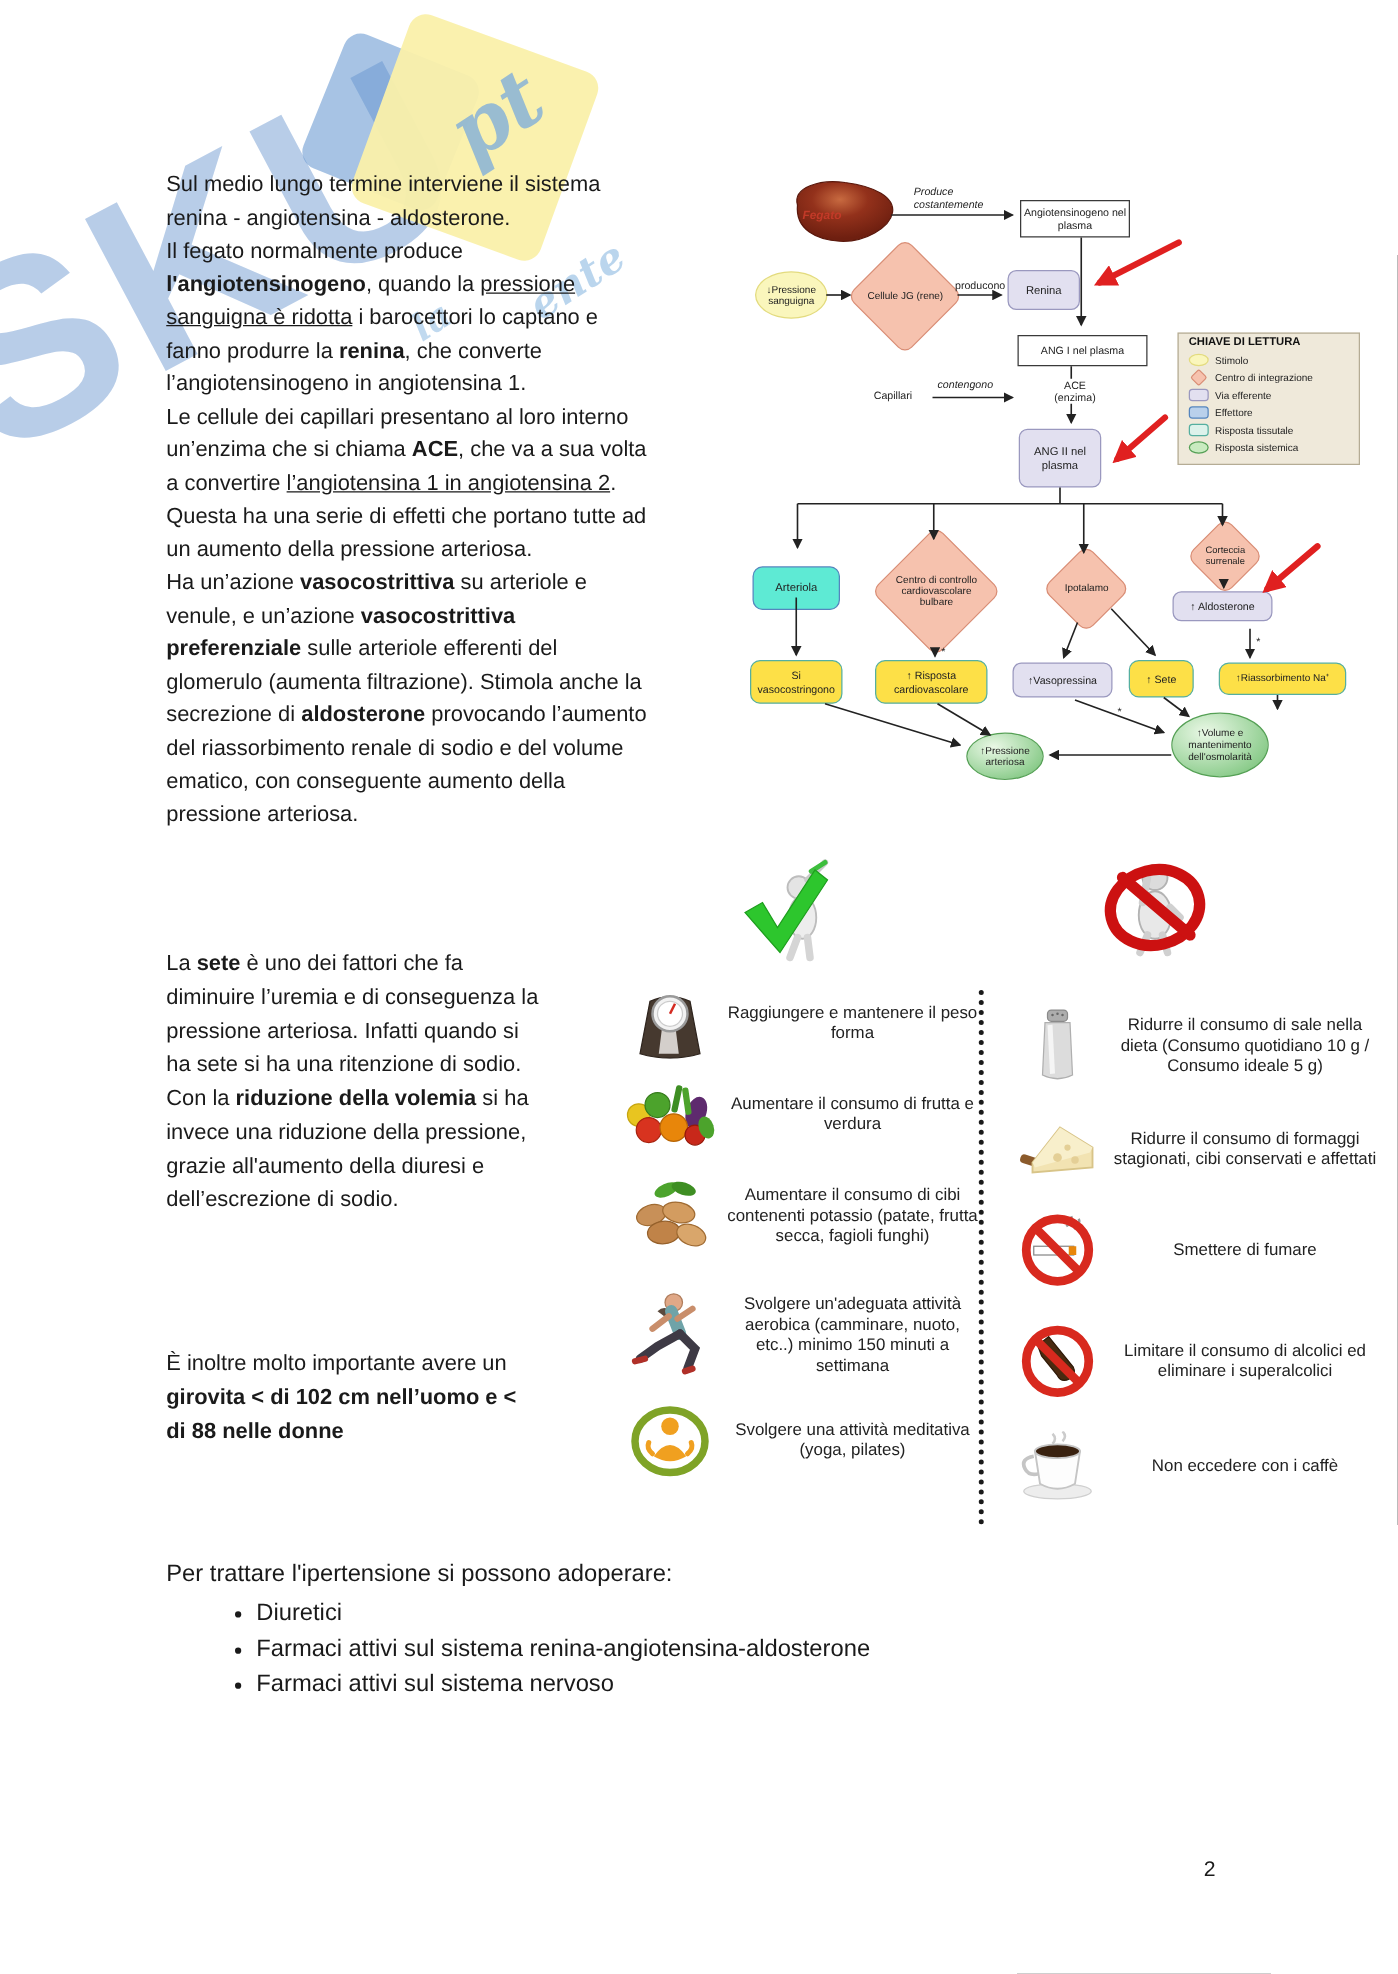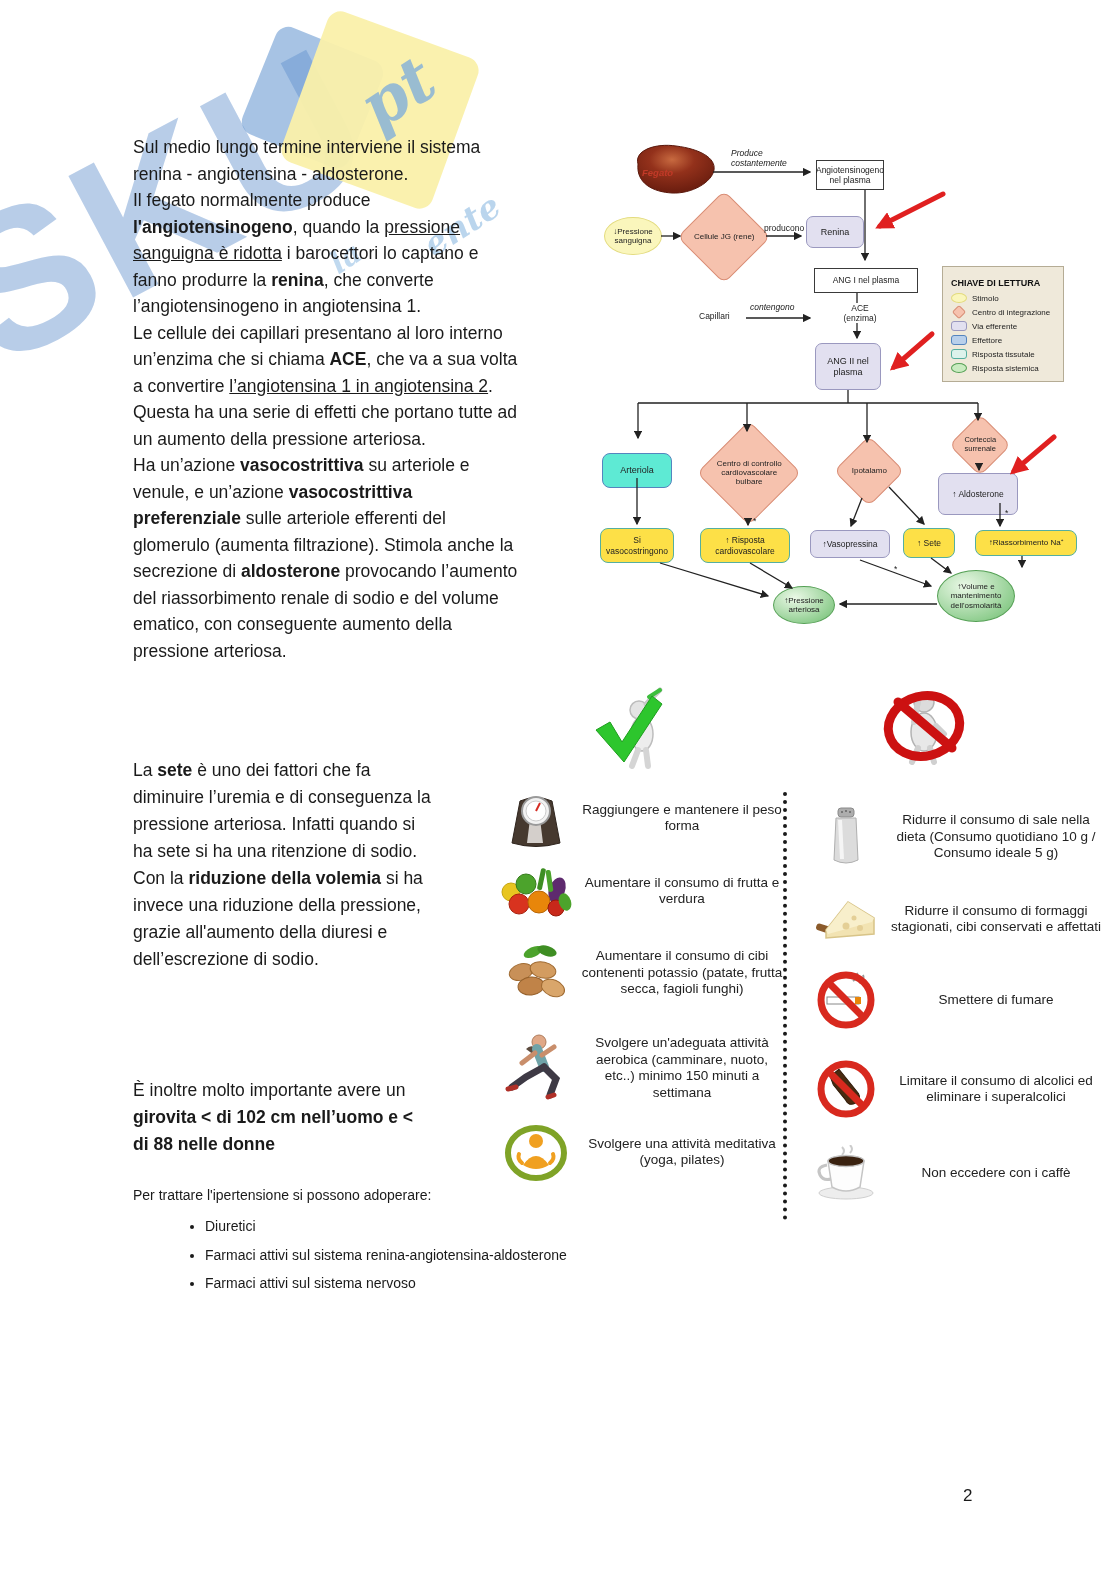--- a/index.html
+++ b/index.html
@@ -19,21 +19,21 @@
   .wm-s1{left:360px;top:55px;font-size:64px;}
   .wm-s2{left:420px;top:205px;font-size:34px;color:rgba(140,185,225,0.6);}
   .wm-s3{left:330px;top:240px;font-size:30px;color:rgba(140,185,225,0.55);}
 
   
   .par{position:absolute;z-index:2;font-size:17.5px;line-height:26.5px;}
   .p1{left:133px;top:134px;width:492px;}
   .p2{left:133px;top:757px;width:380px;line-height:27px;}
   .p3{left:133px;top:1077px;width:400px;line-height:27px;}
   .par b{font-weight:bold;}
-  .treatment{position:absolute;z-index:2;left:133px;top:1182px;width:720px;font-size:14px;line-height:27px;}
+  .treatment{position:absolute;z-index:2;left:133px;top:1246px;width:720px;font-size:19px;line-height:27px;}
   .treatment ul{margin:4px 0 0 0;padding-left:72px;}
   .treatment li{margin-bottom:1.5px;}
   .page-num{position:absolute;left:963px;top:1486px;font-size:17px;z-index:2;}
 
   
   .diagram{position:absolute;left:598px;top:140px;width:516px;height:505px;z-index:2;}
   .dsvg{position:absolute;left:0;top:0;z-index:3;}
   .rsvg{position:absolute;left:0;top:0;z-index:5;}
   .dnode{position:absolute;display:flex;align-items:center;justify-content:center;text-align:center;
          font-size:8.5px;line-height:1.18;color:#222;z-index:2;padding:1px;box-sizing:border-box;}
@@ -44,22 +44,22 @@
   .yellow-ell{background:#FAF6BC;border:1.5px solid #E3DB7E;border-radius:50%;font-size:8px;}
   .green-ell{background:radial-gradient(ellipse at 35% 30%,#EAF8E6,#90CE90 72%,#6FB96F);
              border:1.5px solid #55A055;border-radius:50%;font-size:8px;}
   .diamond{position:absolute;transform:rotate(45deg);background:#F6C2AE;border:1.5px solid #D98D75;
            border-radius:8px;display:flex;align-items:center;justify-content:center;z-index:2;}
   .diamond>span{transform:rotate(-45deg);text-align:center;font-size:8px;line-height:1.15;color:#222;display:block;}
   .dlabel{position:absolute;font-size:8.5px;color:#222;z-index:4;line-height:1.2;}
   .ital{font-style:italic;}
   .ace-label{background:#fff;text-align:center;padding:0 2px;}
   .fegato-label{position:absolute;z-index:3;font-size:9.5px;font-weight:bold;font-style:italic;color:#C23A28;}
-  .legend{position:absolute;left:344px;top:126px;width:122px;background:#EFE9DA;border:1px solid #b5ac95;
-          z-index:2;padding:11px 6px 8px 8px;box-sizing:border-box;}
+  .legend{position:absolute;left:344px;top:126px;width:146px;background:#EFE9DA;border:1px solid #b5ac95;
+          z-index:2;padding:1px 6px 8px 8px;box-sizing:border-box;}
   .legend-title{font-size:9px;font-weight:bold;margin-bottom:5px;color:#111;}
   .legend-row{display:flex;align-items:flex-end;margin-bottom:4px;}
   .legend-row span{font-size:8px;color:#222;white-space:nowrap;}
   .sw{width:16px;height:10px;margin-right:5px;flex:none;box-sizing:border-box;}
   .sw-stimolo{background:#FAF6BC;border:1px solid #E3DB7E;border-radius:50%;}
   .sw-centro{width:10px;height:10px;margin:0 8px 0 3px;background:#F6C2AE;border:1px solid #D98D75;transform:rotate(45deg);border-radius:2px;}
   .sw-via{background:#E2E0F0;border:1px solid #9a98bf;border-radius:3px;}
   .sw-eff{background:#B9D0EB;border:1px solid #5585BE;border-radius:3px;}
   .sw-tis{background:#DDF2EB;border:1px solid #55AFA0;border-radius:3px;}
   .sw-sis{background:#C9EBC0;border:1px solid #55A055;border-radius:50%;}
@@ -140,40 +140,40 @@
 
     <div class="dlabel ital" style="left:133px;top:8px;width:80px">Produce costantemente</div>
     <div class="dlabel" style="left:166px;top:83px">producono</div>
     <div class="dlabel" style="left:101px;top:171px">Capillari</div>
     <div class="dlabel ital" style="left:152px;top:162px">contengono</div>
     <div class="dlabel ace-label" style="left:236px;top:163px;width:48px">ACE (enzima)</div>
     <div class="dlabel" style="left:155px;top:376px">*</div>
     <div class="dlabel" style="left:296px;top:424px">*</div>
     <div class="dlabel" style="left:407px;top:368px">*</div>
 
-    <div class="dnode white-box" style="left:218px;top:20px;width:68px;height:30px">Angiotensinogeno nel plasma</div>
+    <div class="dnode white-box" style="left:218px;top:20px;width:88px;height:30px">Angiotensinogeno nel plasma</div>
     <div class="dnode yellow-ell" style="left:6px;top:77px;width:58px;height:38px">↓Pressione sanguigna</div>
     <div class="diamond" style="left:93px;top:64px;width:64px;height:64px">
       <span style="width:72px">Cellule JG (rene)</span>
     </div>
     <div class="dnode lav-box" style="left:208px;top:76px;width:58px;height:32px;font-size:9px">Renina</div>
     <div class="dnode white-box" style="left:216px;top:128px;width:104px;height:25px">ANG I nel plasma</div>
     <div class="dnode lav-box" style="left:217px;top:203px;width:66px;height:47px;font-size:9px">ANG II nel plasma</div>
 
     <div class="dnode blue-box" style="left:4px;top:303px;width:70px;height:35px">Arteriola</div>
     <div class="diamond" style="left:114px;top:296px;width:72px;height:72px">
       <span style="width:72px">Centro di controllo cardiovascolare bulbare</span>
     </div>
     <div class="diamond" style="left:246px;top:306px;width:48px;height:48px">
       <span style="width:54px">Ipotalamo</span>
     </div>
     <div class="diamond" style="left:360px;top:283px;width:42px;height:42px">
       <span style="width:46px;font-size:7.5px">Corteccia surrenale</span>
     </div>
-    <div class="dnode lav-box" style="left:340px;top:333px;width:80px;height:42px">↑ Aldosterone</div>
+    <div class="dnode lav-box" style="left:340px;top:333px;width:80px;height:24px">↑ Aldosterone</div>
 
     <div class="dnode teal-box" style="left:2px;top:388px;width:74px;height:35px">Si vasocostringono</div>
     <div class="dnode teal-box" style="left:102px;top:388px;width:90px;height:35px">↑ Risposta cardiovascolare</div>
     <div class="dnode lav-box" style="left:212px;top:390px;width:80px;height:28px">↑Vasopressina</div>
     <div class="dnode teal-box" style="left:305px;top:388px;width:52px;height:30px">↑ Sete</div>
     <div class="dnode teal-box" style="left:377px;top:390px;width:102px;height:26px;font-size:8px">↑Riassorbimento Na⁺</div>
 
     <div class="dnode green-ell" style="left:175px;top:446px;width:62px;height:38px">↑Pressione arteriosa</div>
     <div class="dnode green-ell" style="left:339px;top:430px;width:78px;height:52px">↑Volume e mantenimento dell'osmolarità</div>
 

